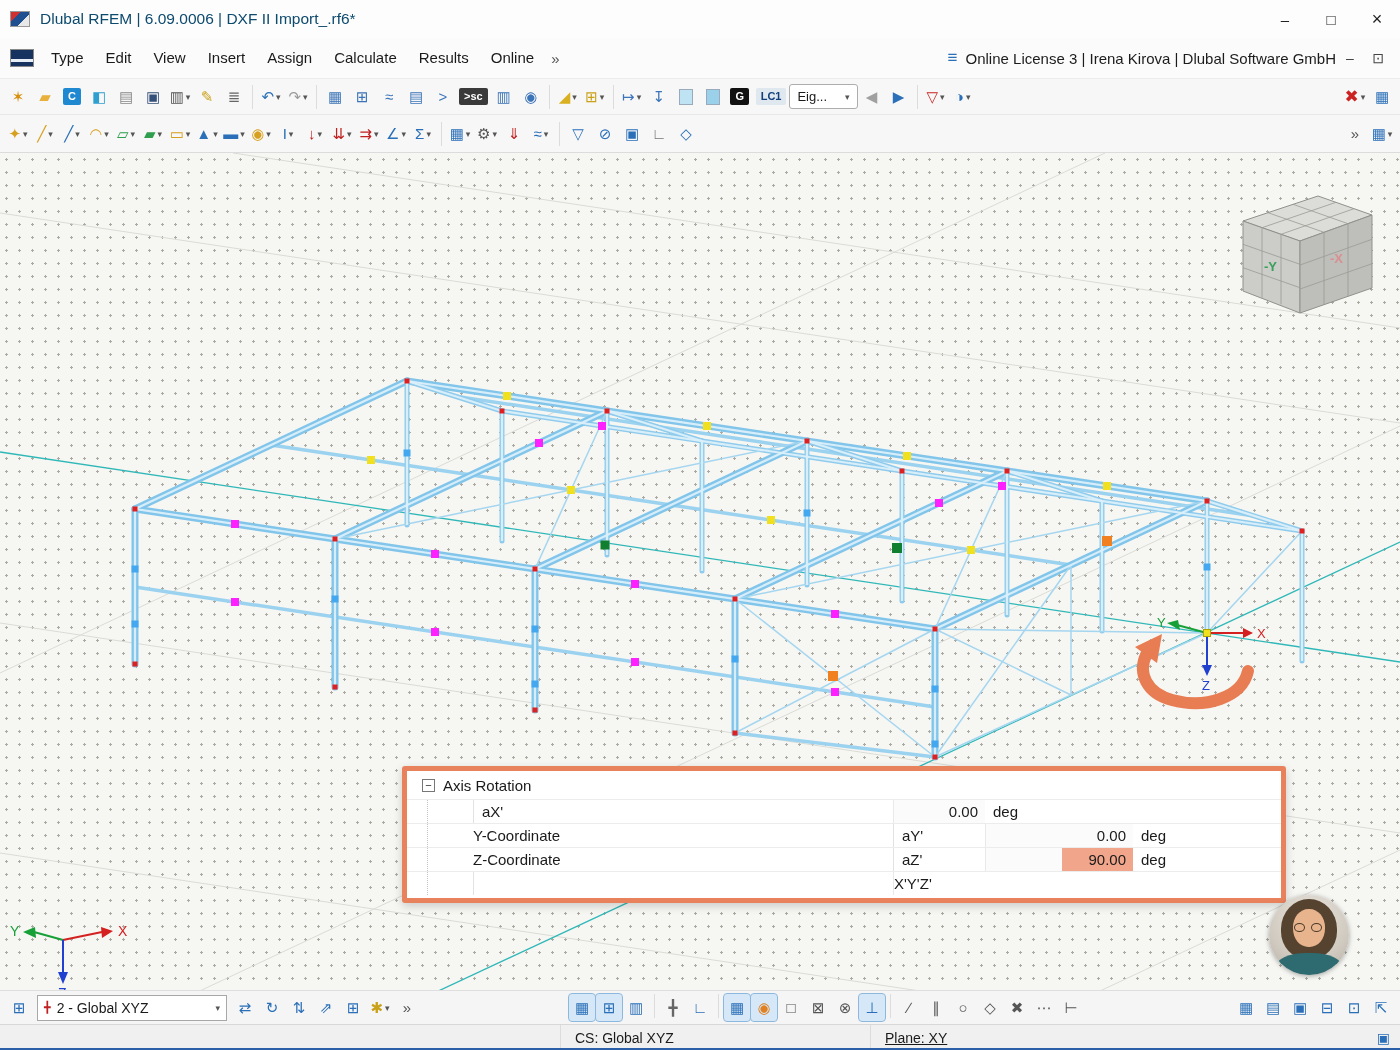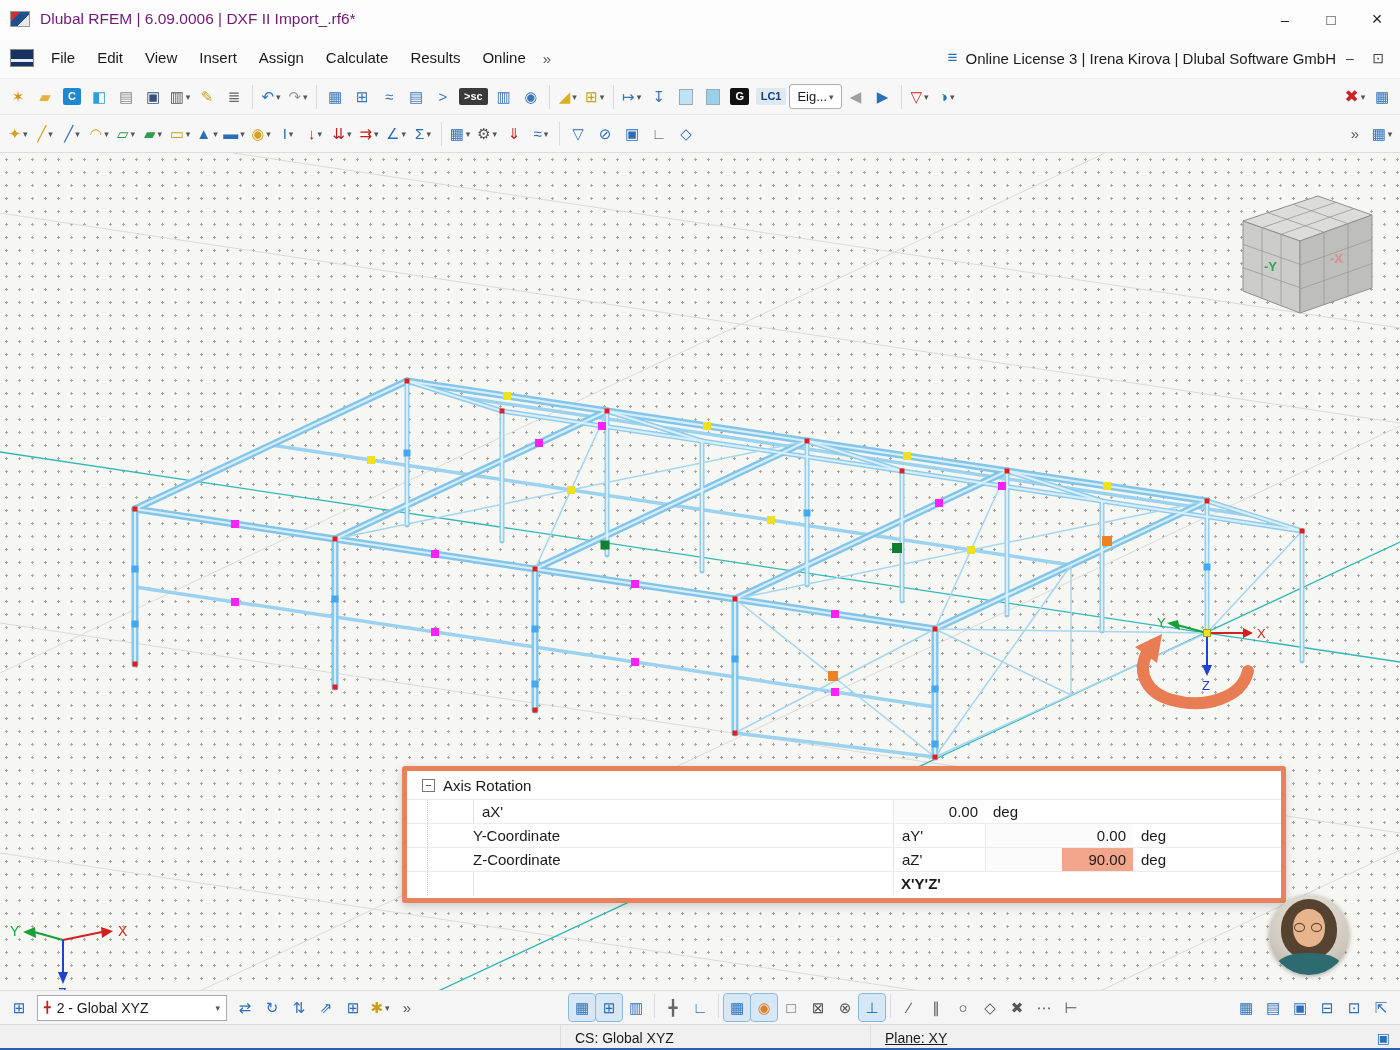--- a/index.html
+++ b/index.html
@@ -3,21 +3,21 @@
 <meta charset="utf-8">
 <style>
   * { box-sizing: border-box; margin: 0; padding: 0; }
   html,body { width:1400px; height:1050px; overflow:hidden; }
   body { font-family:"Liberation Sans", sans-serif; background:#fff; position:relative; color:#1a1a1a; }
 
   
   .titlebar { height:38px; display:flex; align-items:center; background:#fdfdfd; padding-left:10px; }
   .app-icon { width:20px; height:16px; margin-right:10px;
     background:linear-gradient(135deg,#d03030 0 30%,#1e4f90 30% 65%,#e8e8e8 65%); border:1px solid #999; }
-  .title-text { font-size:15.5px; color:#701a75; }
+  .title-text { font-size:15.5px; color:#0c4a6e; }
   .win-controls { margin-left:auto; display:flex; height:38px; }
   .winbtn { width:46px; height:38px; display:flex; align-items:center; justify-content:center; font-size:15px; color:#222; }
 
   
   .menubar { height:40px; display:flex; align-items:center; background:#fbfbfb; padding:0 8px; }
   .flagico { width:24px; height:18px; margin:0 6px 0 2px;
     background:linear-gradient(180deg,#16335f 0 55%,#e8eef5 55% 75%,#16335f 75%); border:1px solid #888; }
   .menu-item { padding:0 11px; font-size:15px; line-height:40px; }
   .ovf { color:#555; font-size:15px; padding:0 6px; }
   .searchbox { width:352px; height:28px; background:#ececec; border-radius:3px; margin-left:10px;
@@ -31,21 +31,21 @@
   
   .toolbar { display:flex; align-items:center; padding:0 5px; background:#f7f7f7; gap:1px; }
   .tb1 { height:37px; border-top:1px solid #ececec; border-bottom:1px solid #e8e8e8; }
   .tb2 { height:38px; border-bottom:1px solid #dcdcdc; }
   .tbi { height:27px; min-width:26px; display:inline-flex; align-items:center; justify-content:center;
     border-radius:3px; padding:0 2px; }
   .tbi .g { font-size:15px; line-height:1; }
   .tbi .g.badge { color:#fff; font-size:11px; font-weight:bold; padding:3px 5px; border-radius:2px; }
   .tbi .swatch { width:14px; height:16px; border:1px solid #9ab; display:inline-block; }
   .car { font-size:9px; color:#555; margin-left:2px; }
-  .tbsel { border:1px solid #adadad; background:#fff; height:25px; padding:0 7px; }
+  .tbsel { border:1px solid #adadad; background:#fff; height:25px; padding:0 7px;gap:16px; }
   .tbsel .g { font-size:13px; }
   .tbsep { width:1px; height:24px; background:#dcdcdc; margin:0 4px; }
   .flexgap { flex:1; }
   .act { background:#d6e8f7; outline:1px solid #8db8dd; }
 
   
   .canvas { position:relative; height:837px; background-color:#F6F6F3;
     background-image:radial-gradient(circle,#aaaaa2 1px,transparent 1.35px); background-size:13px 13px; }
   .canvas svg { position:absolute; inset:0; }
   .grid { stroke:#DBDBD6; stroke-width:1; }
@@ -69,21 +69,21 @@
   .prow { display:grid; grid-template-columns:66px 420px 92px 148px 1fr; height:24px; align-items:stretch;
     border-top:1px solid #ececec; font-size:15px; }
   .pind { position:relative; }
   .pind::before { content:""; position:absolute; left:20px; top:0; bottom:0; border-left:1px dotted #c4c4c4; }
   .plbl,.punit { display:flex; align-items:center; }
   .punit { padding-left:8px; }
   .psym { border-left:1px solid #e2e2e2; padding-left:8px; display:flex; align-items:center; }
   .pval { border-left:1px solid #e9e9e9; display:flex; align-items:center; justify-content:flex-end;
     padding-right:7px; background:#fbfbfb; }
   .pval.hl { background:linear-gradient(90deg,#fbfbfb 76px,#F1A58B 76px); }
-  .pval.la { justify-content:flex-start; padding-left:7px; background:transparent;font-weight:bold; }
+  .pval.la { justify-content:flex-start; background:transparent; }
 
   
   .avatar { position:absolute; left:1269px; top:742px; width:80px; height:80px; border-radius:50%; overflow:hidden;
     background:radial-gradient(circle at 50% 30%,#ece7e0 0%,#cfc9bf 60%,#b2aca2 100%); box-shadow:0 1px 5px rgba(0,0,0,.35); }
   .avatar .hair { position:absolute; left:12px; top:4px; width:56px; height:60px; background:#55422f; border-radius:50% 50% 46% 46%; }
   .avatar .face { position:absolute; left:24px; top:14px; width:32px; height:38px; background:#e7b48d; border-radius:48%; }
   .avatar .gl1,.avatar .gl2 { position:absolute; top:28px; width:11px; height:9px; border:1.5px solid #4c3a28; border-radius:50%; }
   .avatar .gl1{ left:25px; } .avatar .gl2{ left:42px; }
   .avatar .body { position:absolute; left:7px; top:58px; width:66px; height:30px; background:#2e6b70; border-radius:45% 45% 0 0; }
 
@@ -112,21 +112,21 @@
   <div class="win-controls">
     <div class="winbtn">–</div>
     <div class="winbtn">□</div>
     <div class="winbtn" style="font-size:18px">×</div>
   </div>
 </div>
 
 <div class="menubar">
   <span class="flagico"></span>
   <div style="display:flex">
-      <span class="menu-item">File</span>
+      <span class="menu-item">Type</span>
       <span class="menu-item">Edit</span>
       <span class="menu-item">View</span>
       <span class="menu-item">Insert</span>
       <span class="menu-item">Assign</span>
       <span class="menu-item">Calculate</span>
       <span class="menu-item">Results</span>
       <span class="menu-item">Online</span>
     </div>
   <span class="ovf">»</span>
   <div class="license">

